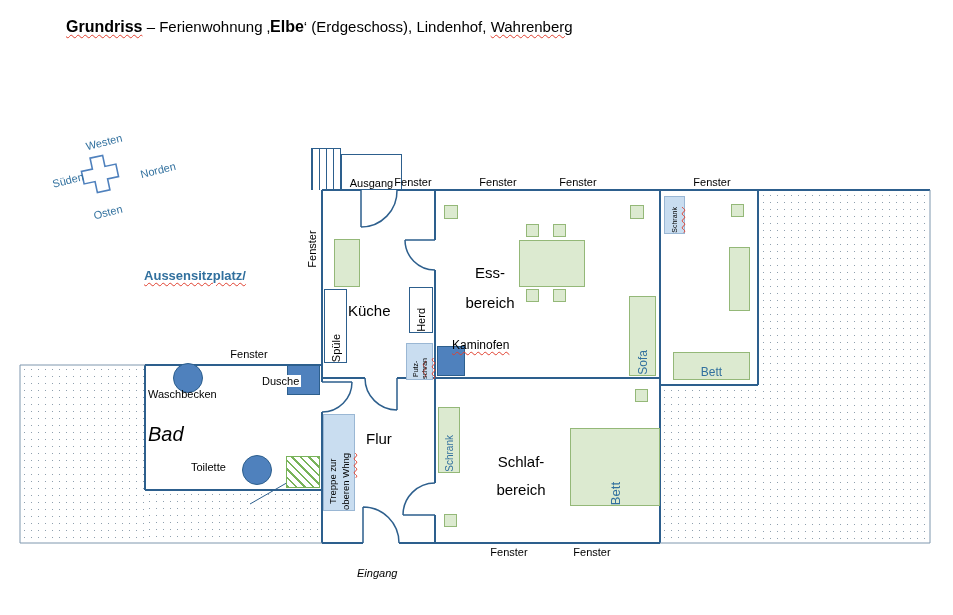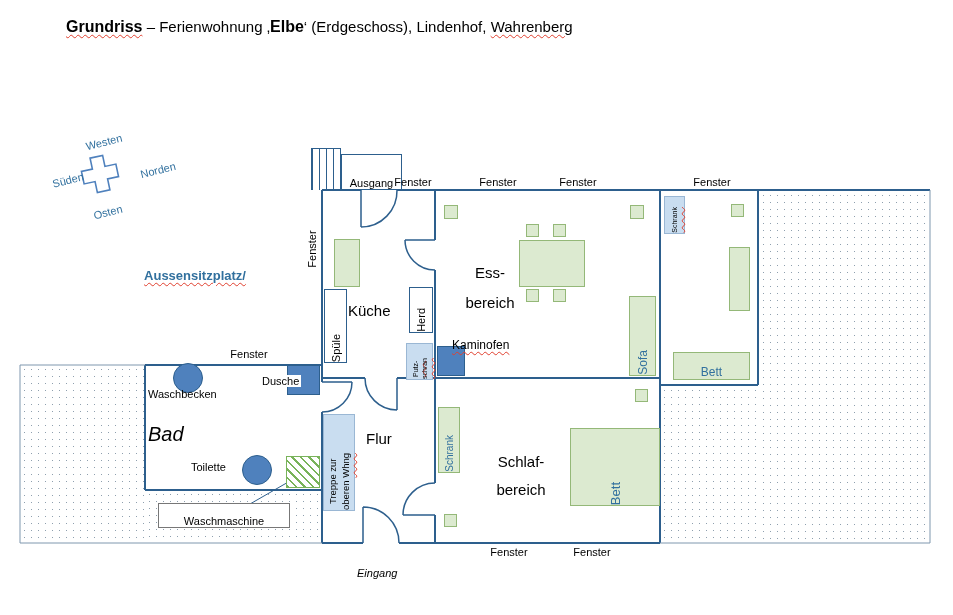--- a/index.html
+++ b/index.html
@@ -133,23 +133,20 @@
   </div>
 
   <div class="circle" style="left:173px;top:363px;width:30px;height:30px;"></div>
   <div class="label sm" style="left:148px;top:388px;">Waschbecken</div>
   <div class="bluebox" style="left:287px;top:365px;width:33px;height:30px;"></div>
   <div class="label sm" style="left:260px;top:375px;background:#fff;padding:0 2px;">Dusche</div>
   <div class="label" style="left:148px;top:423px;font-size:20px;font-style:italic;">Bad</div>
   <div class="circle" style="left:242px;top:455px;width:30px;height:30px;"></div>
   <div class="label sm" style="left:191px;top:461px;text-align:center;">Toilette</div>
   <div class="hatch" style="left:286px;top:456px;width:34px;height:32px;"></div>
-  <div class="vbox" style="left:158px;top:503px;width:132px;height:25px;background:#fff;border:1px solid #777;">
-    <span class="sm">Waschmaschine</span>
-  </div>
 
   <div class="label room" style="left:366px;top:430px;text-align:center;">Flur</div>
   <div class="vbox lightblue" style="left:323px;top:414px;width:32px;height:97px;">
     <div class="vtext" style="font-size:9.5px;line-height:13px;">
       <div>Treppe zur</div>
       <div><span>oberen</span> <span class="wavy">Whng</span></div>
     </div>
   </div>
   <div class="vbox lightblue" style="left:406px;top:343px;width:27px;height:37px;">
     <div class="vtext wavy" style="font-size:7px;line-height:9px;">

